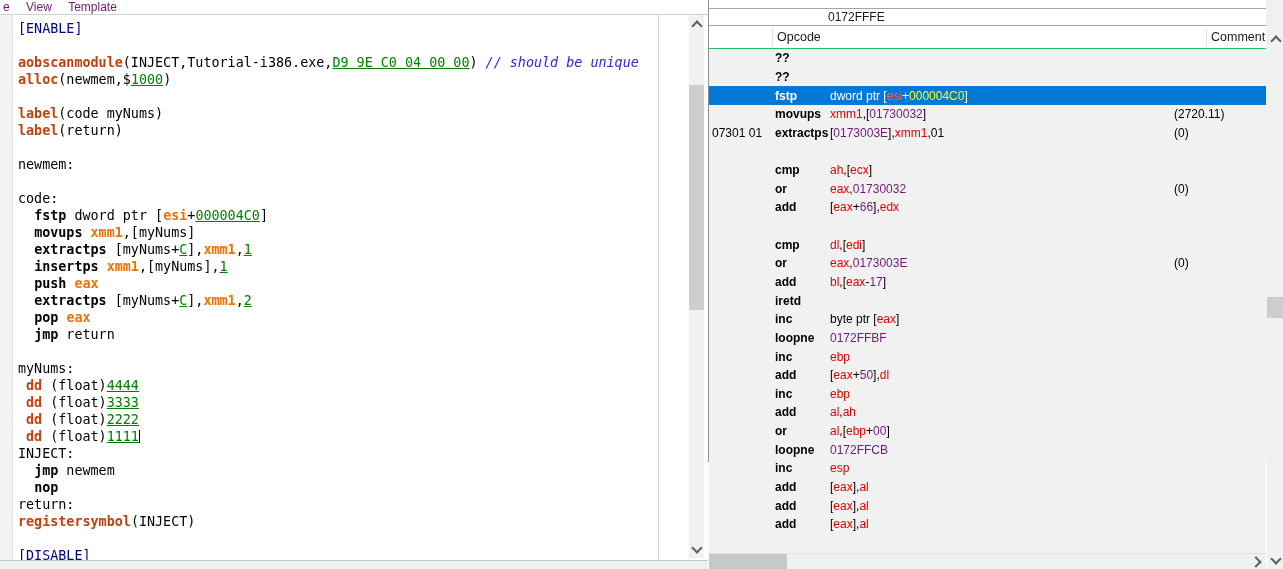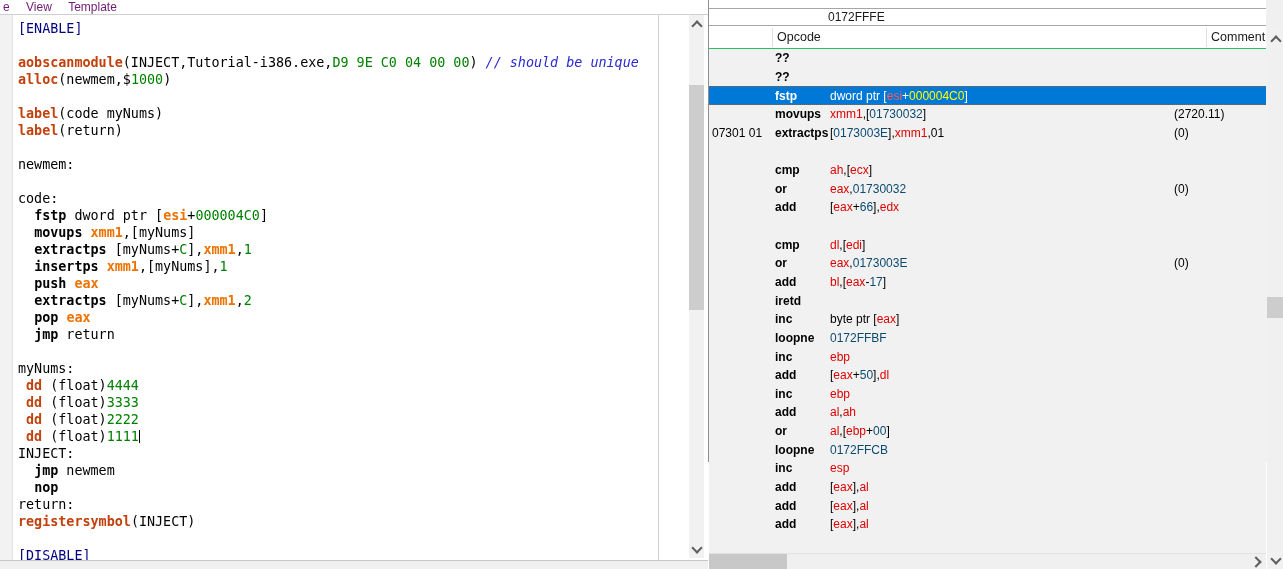--- a/index.html
+++ b/index.html
@@ -13,21 +13,21 @@
   .mi:first-child{margin-left:3px;}
   .gutter{position:absolute;left:0;top:15px;width:12px;height:545px;background:#f2f2f2;
           border-right:1px solid #e2e2e2;}
   .code{position:absolute;left:13px;top:15px;width:646px;height:545px;background:#fff;
         border-right:1px solid #cfcfcf;overflow:hidden;white-space:pre;
         font-family:"DejaVu Sans Mono",monospace;font-size:13.4px;padding:5px 0 0 5px;
         box-sizing:border-box;color:#000;}
   .line{height:17px;line-height:17px;}
   .code .kw{color:#c2410c;font-weight:bold;}
   .code .sec{color:#000080;}
-  .code .n{color:#008000;}
+  .code .n{color:#008000;text-decoration:underline;}
   .code .reg{color:#ee7200;font-weight:bold;}
   .code .mn{color:#000;font-weight:bold;}
   .code .cmt{color:#2a2ad4;font-style:italic;text-align:center;}
   .caret{display:inline-block;width:1px;height:13px;background:#000;vertical-align:-2px;}
   .left-bottom{position:absolute;left:0;top:560px;width:708px;height:9px;background:#f0f0f0;
                border-top:1px solid #c6c6c6;}
   
   .vscroll{position:absolute;background:#f1f1f1;}
   .left-vs{left:689px;top:15px;width:15px;height:543px;}
   .sb-btn{position:absolute;left:0;width:100%;height:17px;display:flex;align-items:center;
@@ -57,21 +57,21 @@
   .hdiv.d1{left:63px;}
   .hdiv.d2{left:497px;}
   .rows{position:absolute;left:0;top:49px;width:557px;height:504px;overflow:hidden;
         background:#f1f1f1;font-size:12px;}
   .drow{position:relative;height:18.666px;line-height:18.666px;white-space:nowrap;}
   .drow .d-bytes{position:absolute;left:3px;color:#000;}
   .drow .d-mn{position:absolute;left:66px;font-weight:bold;color:#000;}
   .drow .d-ops{position:absolute;left:121px;color:#000;}
   .drow .d-cmt{position:absolute;left:465px;color:#000;}
   .drow .r{color:#e00000;}
-  .drow .n{color:#0c4a6e;}
+  .drow .n{color:#701a75;}
   .drow .t{color:#000;}
   .drow.sel{background:#0078d7;border-top:1px dotted #a35b2c;border-bottom:1px dotted #a35b2c;
             box-sizing:border-box;}
   .drow.sel .d-mn,.drow.sel .t{color:#fff;}
   .drow.sel .r{color:#ff5a5a;}
   .drow.sel .n{color:#ffff00;}
   .right-vs{left:558px;top:0;width:17px;height:569px;background:#f0f0f0;}
   .right-vs .sb-btn.top{top:30px;}
   .right-vs .sb-thumb{top:297px;height:21px;}
   .hscroll{position:absolute;left:0;top:553px;width:557px;height:16px;background:#f0f0f0;

